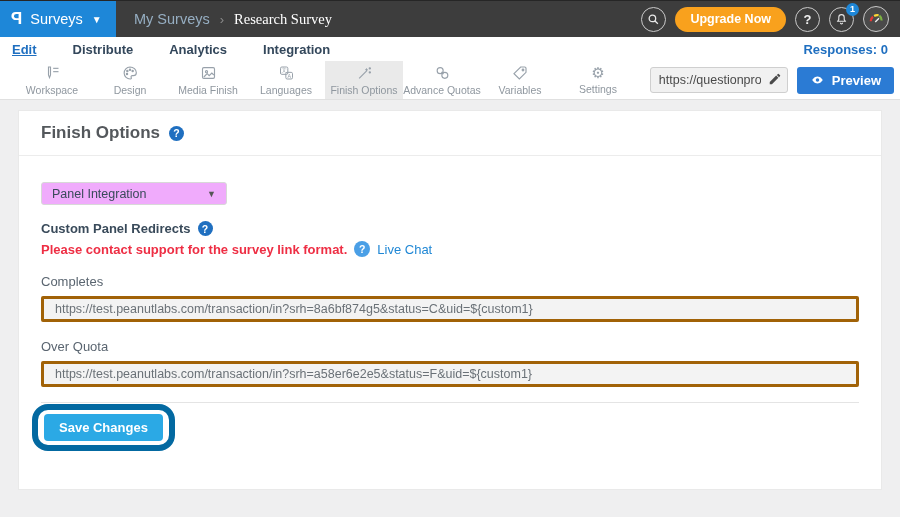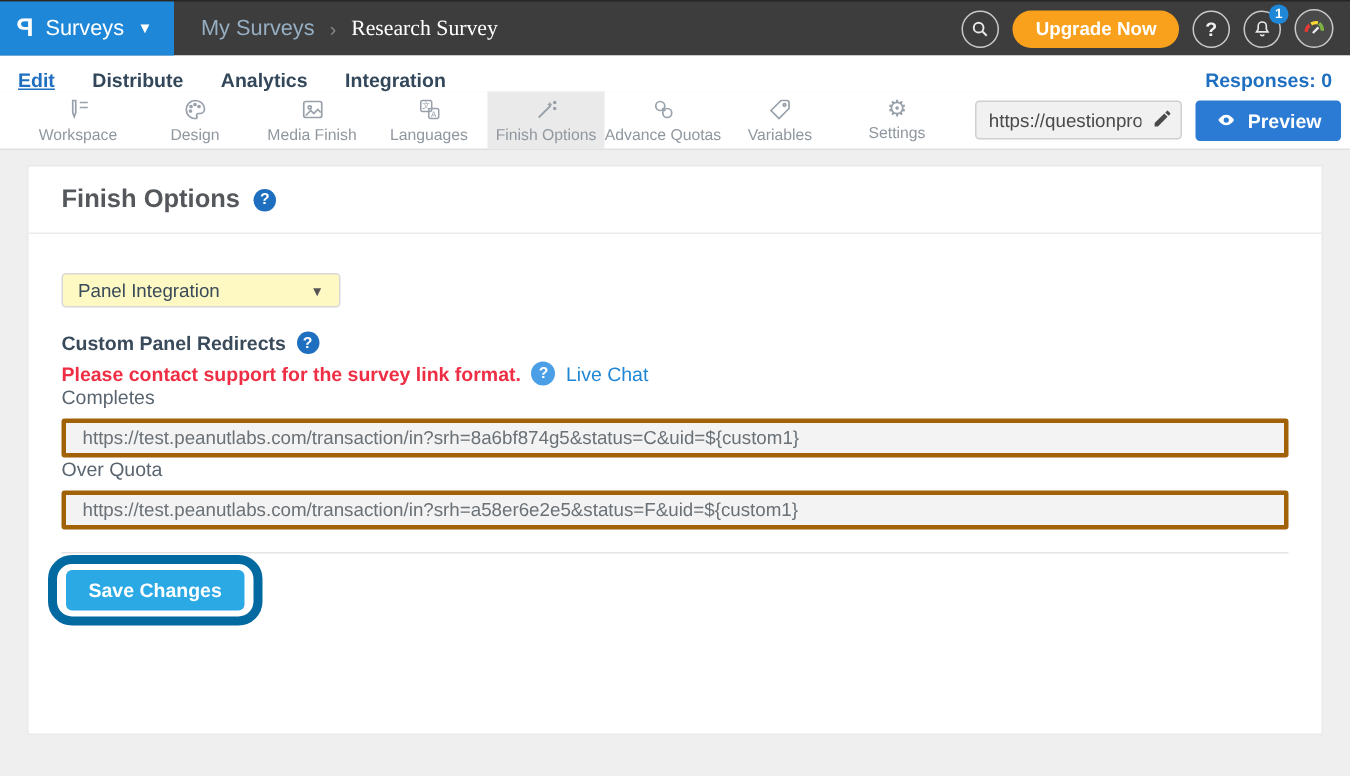--- a/index.html
+++ b/index.html
@@ -40,22 +40,22 @@
   }
   .bell-badge {
     position: absolute; top: -5px; right: -6px; background: #1e87d8; color: #fff;
     font-size: 9px; font-weight: bold; width: 13px; height: 13px; border-radius: 50%;
     display: flex; align-items: center; justify-content: center;
   }
   .avatar { width: 26px; height: 26px; border-radius: 50%; border: 1.5px solid #c9c9c9;
     background: #4a4a4a; cursor: pointer; display:flex; align-items:center; justify-content:center; }
   
   .subnav {
-    height: 24px; background: #fff; display: flex; align-items: flex-end;
-    padding: 0 12px; gap: 25px; font-size: 13px; font-weight: 700;
+    height: 24px; background: #fff; display: flex; align-items: center;
+    padding: 0 12px; gap: 36px; font-size: 13px; font-weight: 700;
   }
   .subnav-item { color: #33475b; cursor: pointer; }
   .subnav-item.active { color: #1f6fc0; text-decoration: underline; }
   .responses { margin-left: auto; color: #1f6fc0; font-weight: 700; font-size: 13px; }
   
   .toolbar {
     height: 39px; background: #fff; border-bottom: 1px solid #e0e0e0;
     display: flex; align-items: stretch; padding-left: 13px;
   }
   .tool-tab {
@@ -88,31 +88,31 @@
   }
   .card-title { font-size: 17px; color: #54585c; }
   .q-icon {
     width: 15px; height: 15px; border-radius: 50%; background: #1f6fc0; color: #fff;
     font-size: 10.5px; font-weight: bold; display: inline-flex; align-items: center;
     justify-content: center; cursor: pointer; flex: 0 0 auto;
   }
   .q-icon.light { background: #4a9fe6; width: 16px; height: 16px; }
   .card-body { padding: 26px 22px 0 22px; }
   .dropdown {
-    width: 186px; height: 23px; background: #fef9c3; border: 1px solid #d8d8d8;
+    width: 186px; height: 23px; background: #f0abfc; border: 1px solid #d8d8d8;
     border-radius: 3px; display: flex; align-items: center; justify-content: space-between;
     padding: 0 10px; font-size: 12.5px; color: #394a5a; cursor: pointer;
   }
   .dropdown .dd-caret { color: #555; font-size: 9px; }
   .section-label-row { margin-top: 16px; display: flex; align-items: center; gap: 7px; }
   .section-label { font-size: 13px; font-weight: 700; color: #394a5a; }
   .warning-row { margin-top: 5px; display: flex; align-items: center; gap: 7px; }
   .warning-text { font-size: 13px; font-weight: 600; color: #ee2e44; }
   .live-chat { font-size: 13px; color: #1f87d5; cursor: pointer; }
-  .field-group { }
+  .field-group { margin-top: 17px; }
   .field-label { font-size: 13px; color: #5a6570; }
   .field-input {
     margin-top: 7px; width: 100%; height: 26px; background: #f3f3f3;
     border: 3px solid #a16207; border-radius: 2px; padding: 0 11px;
     font-size: 12.5px; color: #6a7177; font-family: "Liberation Sans", sans-serif;
   }
   .divider { margin-top: 15px; border-top: 1px solid #e4e4e4; }
   .save-row { margin-top: 1px; }
   .annotation-ring {
     display: inline-block; border: 6px solid #0369a1; border-radius: 16px;

